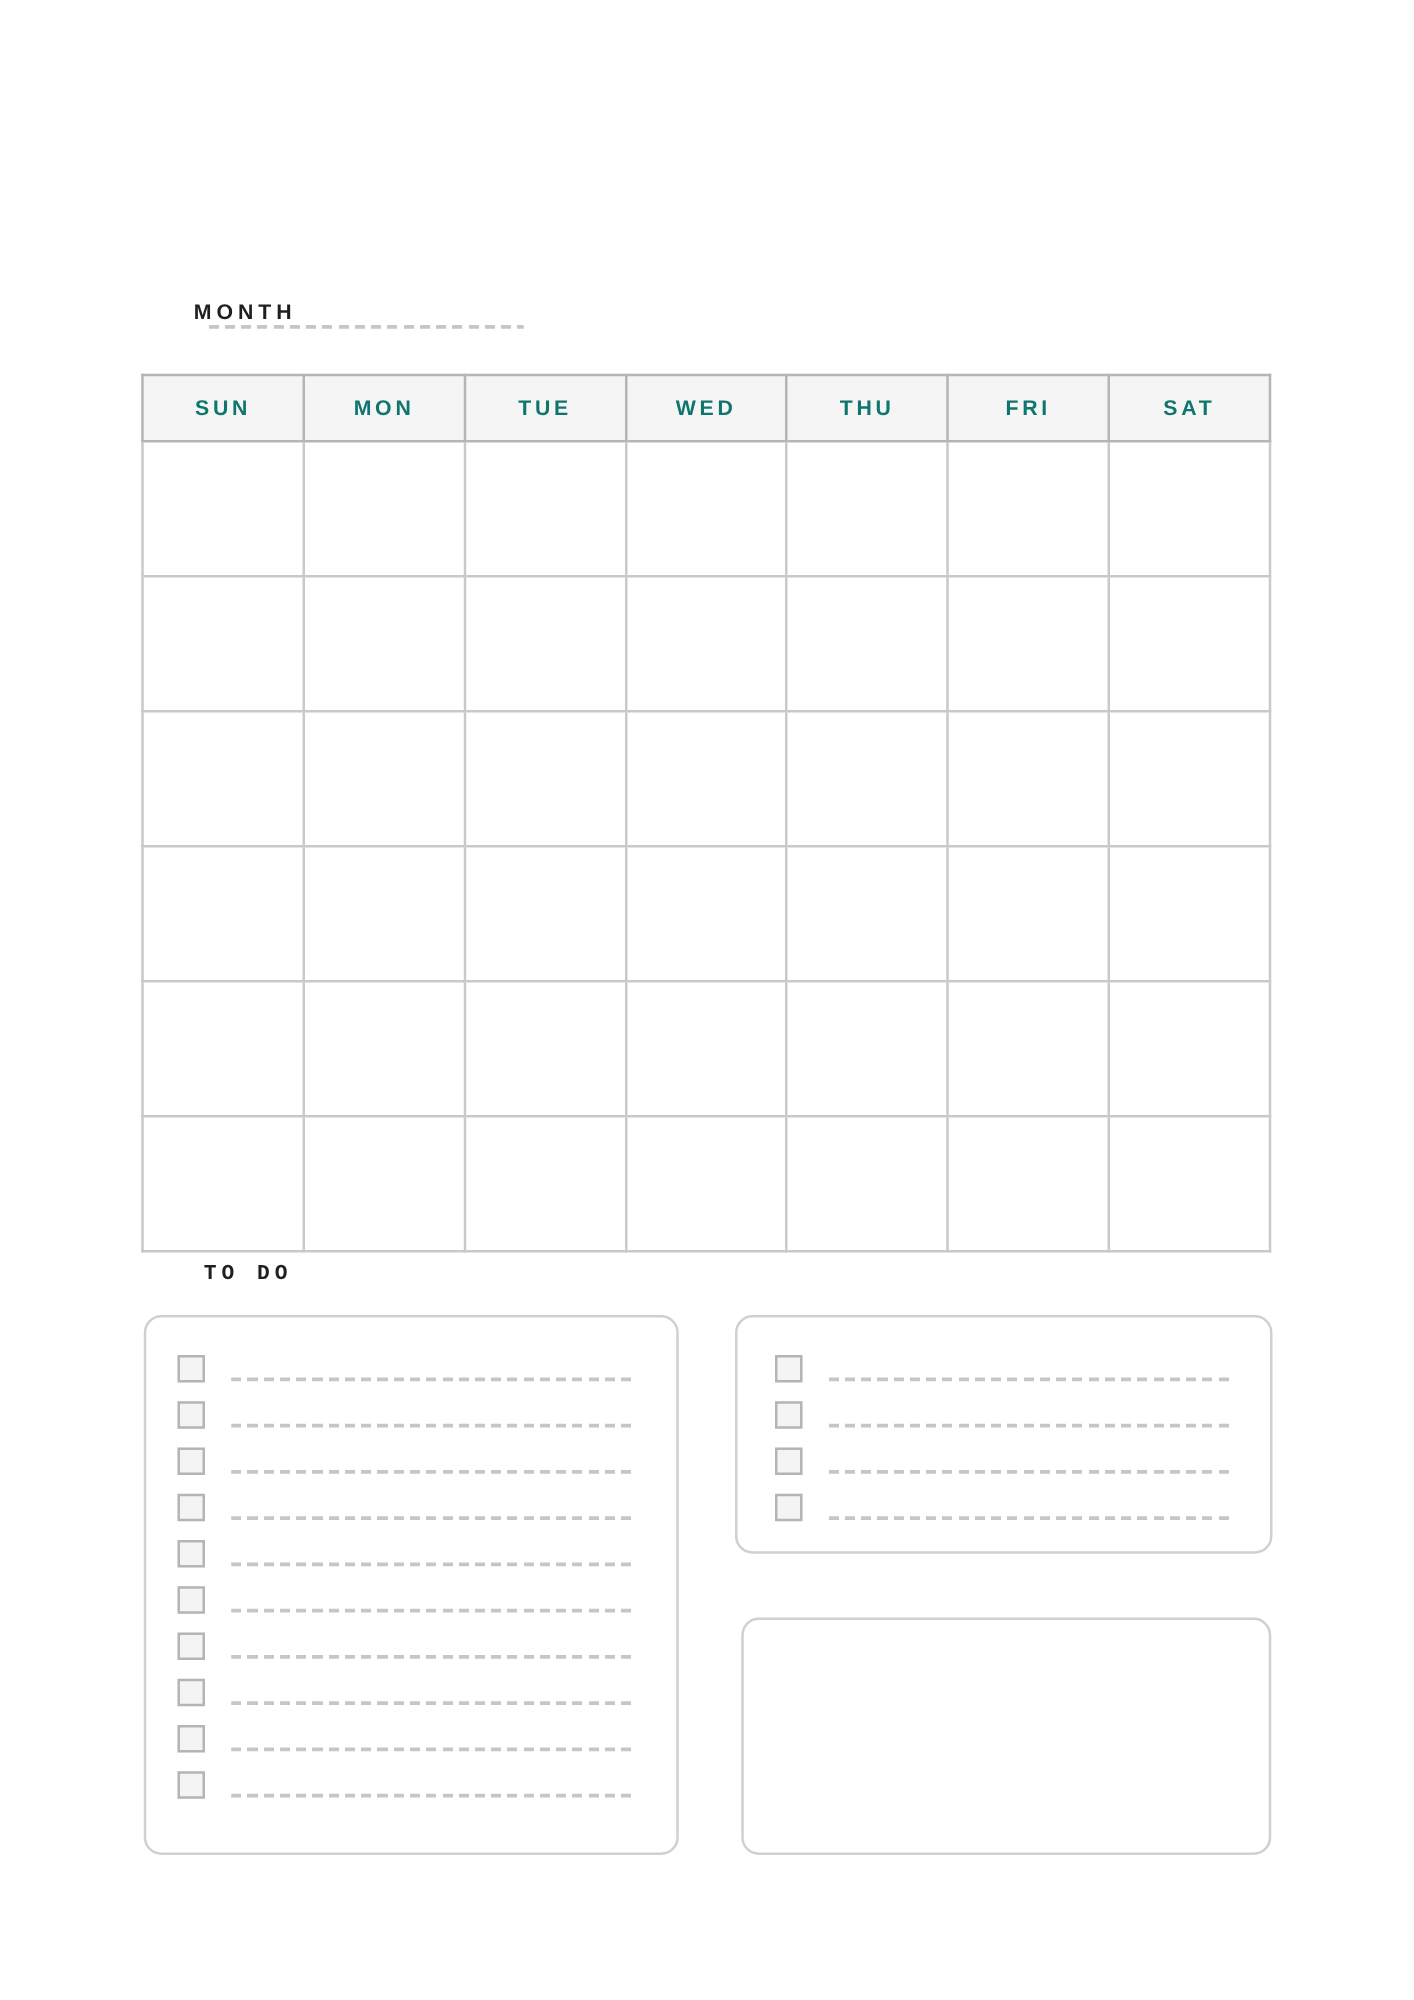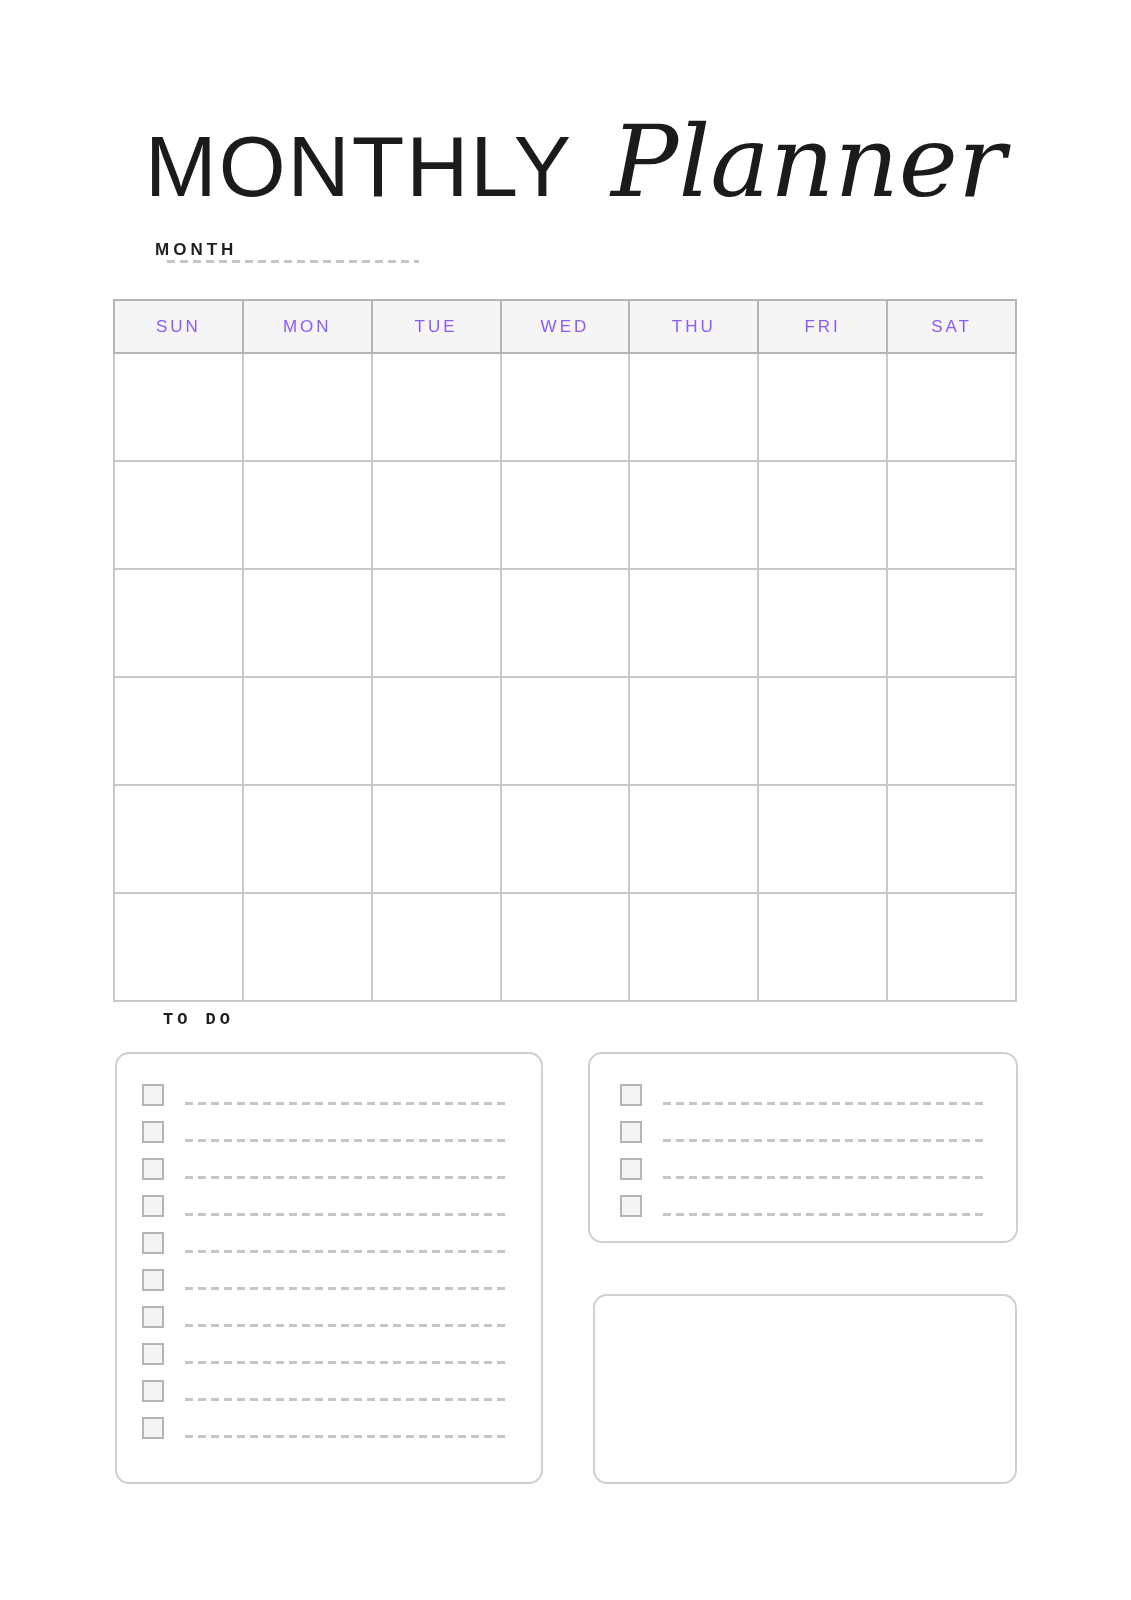--- a/index.html
+++ b/index.html
@@ -44,21 +44,21 @@
   .month-line{width:252px;margin-left:12px;margin-bottom:3px;}
 
   
   .calendar{
     position:absolute;left:113px;top:299px;width:904px;
     border-collapse:collapse;table-layout:fixed;
   }
   .calendar th{
     height:49px;background:var(--header-fill);
     border:2px solid var(--header-border);
-    font-size:17px;font-weight:400;letter-spacing:3px;color:#8b5cf6;
+    font-size:17px;font-weight:700;letter-spacing:3px;color:#0f766e;
     text-align:center;vertical-align:middle;
   }
   .calendar td{
     height:104px;background:#ffffff;
     border:2px solid var(--grid-border);
   }
 
   
   .section-label{position:absolute;}
   .todo-label{left:163px;top:1010px;font-family:Liberation Mono, monospace;}
@@ -81,24 +81,20 @@
     border:2px solid var(--checkbox-border);background:var(--checkbox-fill);
     margin-right:21px;
   }
   .write-line{flex:1;margin-bottom:1px;}
 </style>
 </head>
 <body>
 
 <div class="page">
 
-  <div class="title">
-    <span class="title-main">MONTHLY</span>
-    <span class="title-script">Planner</span>
-  </div>
 
   <div class="month-row">
     <span class="label-text">MONTH</span>
     <span class="dash-rule month-line"></span>
   </div>
 
   <table class="calendar">
     <thead>
       <tr>
         <th>SUN</th>

